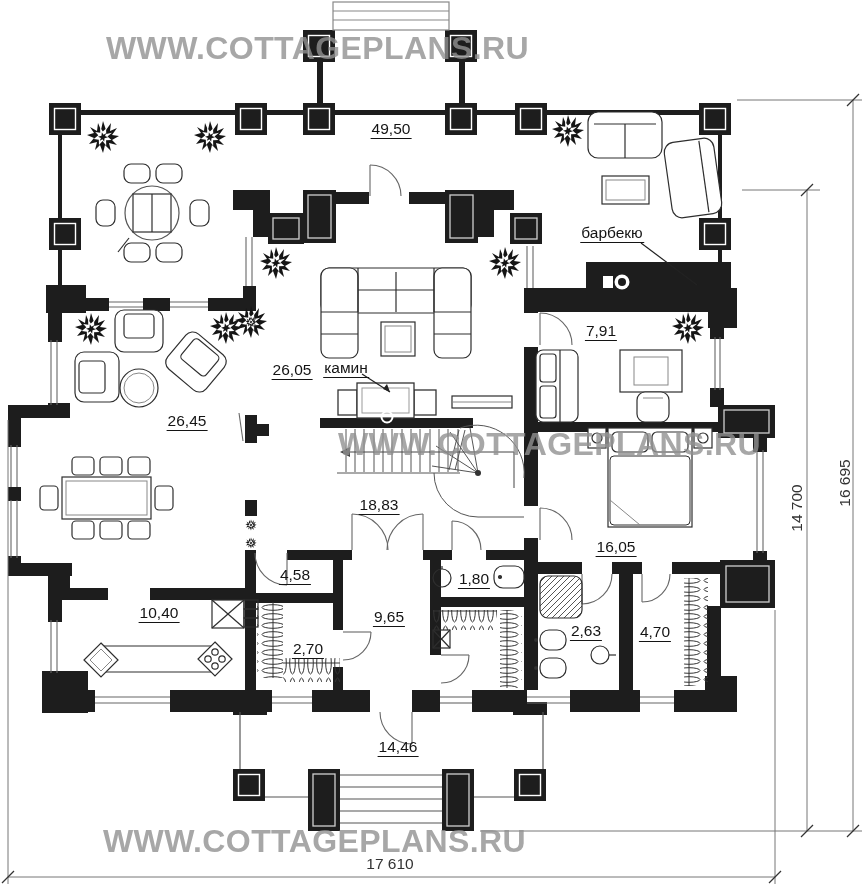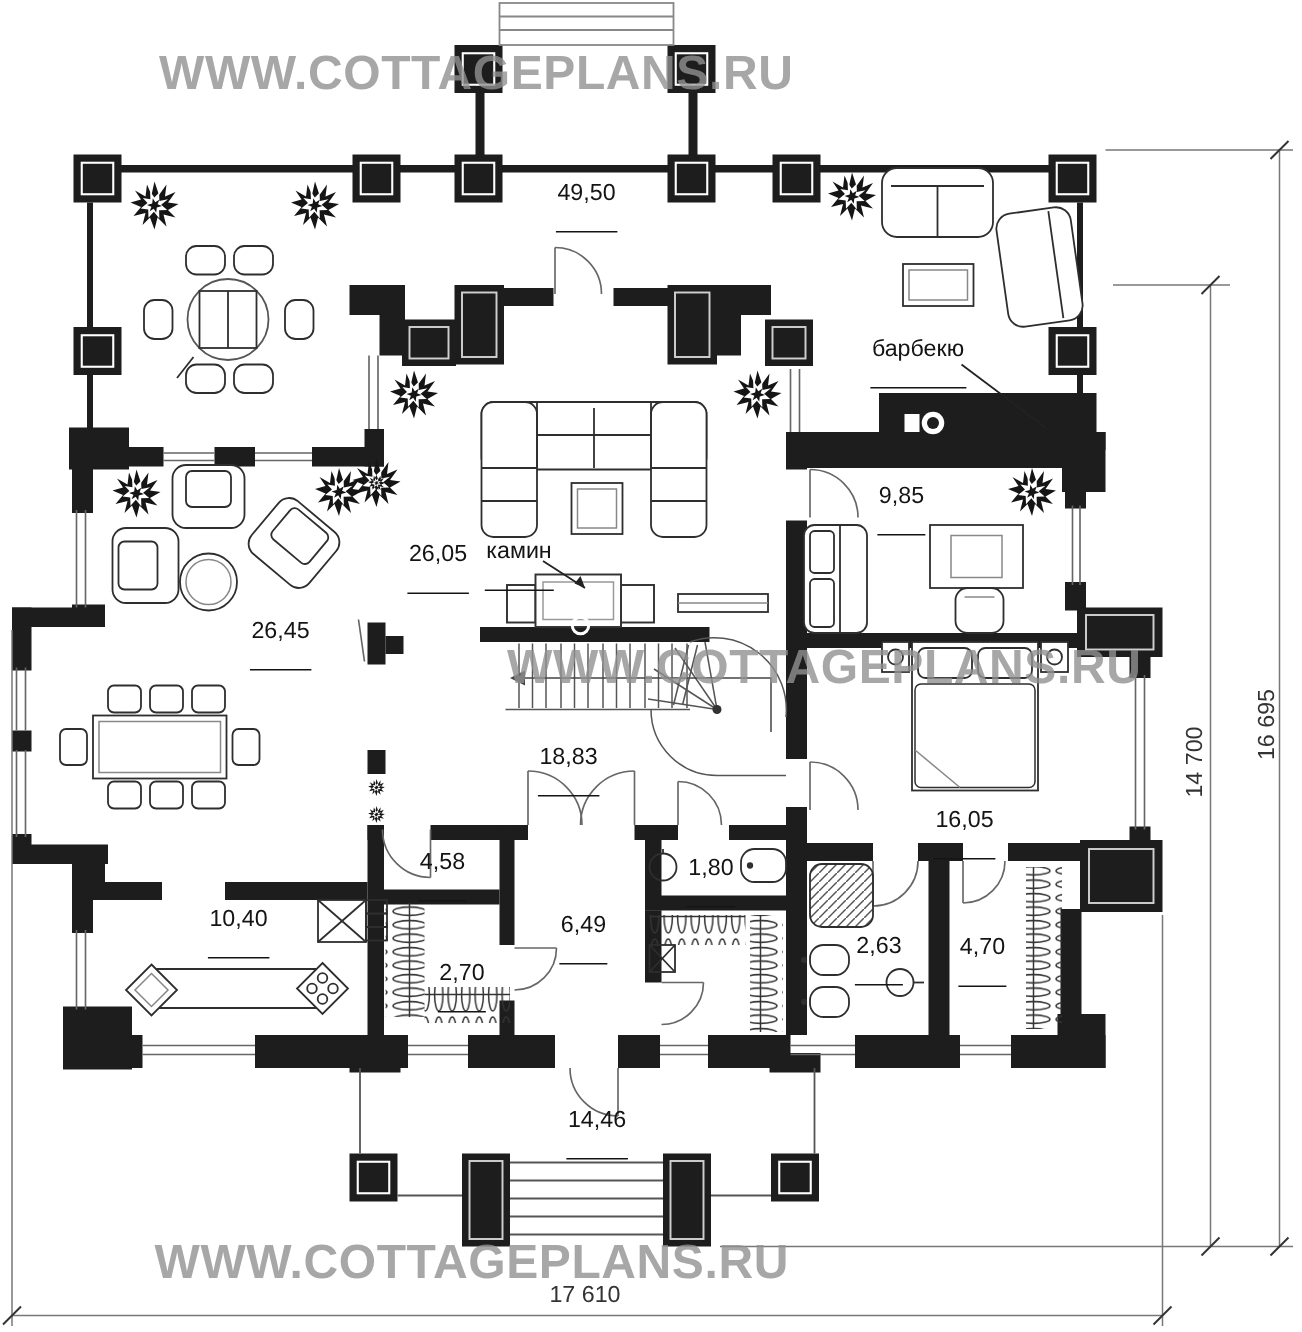--- a/index.html
+++ b/index.html
@@ -1,20 +1,20 @@
 <!DOCTYPE html>
 <html><head>
 <meta charset="utf-8">
 <style>
   html,body{margin:0;padding:0;background:#fff}
   .canvas{position:relative;width:868px;height:888px;background:#fff;overflow:hidden;font-family:"Liberation Sans",sans-serif}
   svg{position:absolute;left:0;top:0}
   .wm{position:absolute;font-weight:bold;font-size:32px;letter-spacing:.4px;color:rgba(145,145,145,.8);white-space:nowrap;z-index:5}
   .lbl{position:absolute;font-size:15.5px;line-height:1.05;color:#141414;transform:translateX(-50%);white-space:nowrap;z-index:4}
-  .lbl.u{border-bottom:1.4px solid #141414;padding:0 1px 17px}
+  .lbl.u{border-bottom:1.4px solid #141414;padding:0 1px 1px}
   .dim{position:absolute;font-size:15.5px;color:#333;transform:translate(-50%,-50%);white-space:nowrap;z-index:4}
   .dim.rot{transform:translate(-50%,-50%) rotate(-90deg)}
 </style>
 </head>
 <body>
 
 <div class="canvas">
 <svg width="868" height="888" viewBox="0 0 868 888">
 <defs>
   <g id="col">
@@ -449,27 +449,27 @@
 </g>
 </svg>
 
 <div class="wm" style="left:106px;top:30px">WWW.COTTAGEPLANS.RU</div>
 <div class="wm" style="left:338px;top:426px">WWW.COTTAGEPLANS.RU</div>
 <div class="wm" style="left:103px;top:823px">WWW.COTTAGEPLANS.RU</div>
 
 <div class="lbl u" style="left:391px;top:121px">49,50</div>
 <div class="lbl u" style="left:292px;top:362px">26,05</div>
 <div class="lbl u" style="left:187px;top:413px">26,45</div>
-<div class="lbl u" style="left:601px;top:323px">9,85</div>
+<div class="lbl u" style="left:601px;top:323px">7,91</div>
 <div class="lbl u" style="left:379px;top:497px">18,83</div>
-<div class="lbl u" style="left:643px;top:539px">16,05</div>
+<div class="lbl u" style="left:616px;top:539px">16,05</div>
 <div class="lbl u" style="left:159px;top:605px">10,40</div>
 <div class="lbl u" style="left:295px;top:567px">4,58</div>
 <div class="lbl u" style="left:474px;top:571px">1,80</div>
-<div class="lbl u" style="left:389px;top:609px">6,49</div>
+<div class="lbl u" style="left:389px;top:609px">9,65</div>
 <div class="lbl u" style="left:308px;top:641px">2,70</div>
 <div class="lbl u" style="left:586px;top:623px">2,63</div>
 <div class="lbl u" style="left:655px;top:624px">4,70</div>
 <div class="lbl u" style="left:398px;top:739px">14,46</div>
 <div class="lbl u" style="left:346px;top:360px">камин</div>
 <div class="lbl u" style="left:612px;top:225px">барбекю</div>
 
 <div class="dim" style="left:390px;top:864px">17 610</div>
 <div class="dim rot" style="left:797px;top:508px">14 700</div>
 <div class="dim rot" style="left:845px;top:483px">16 695</div>

